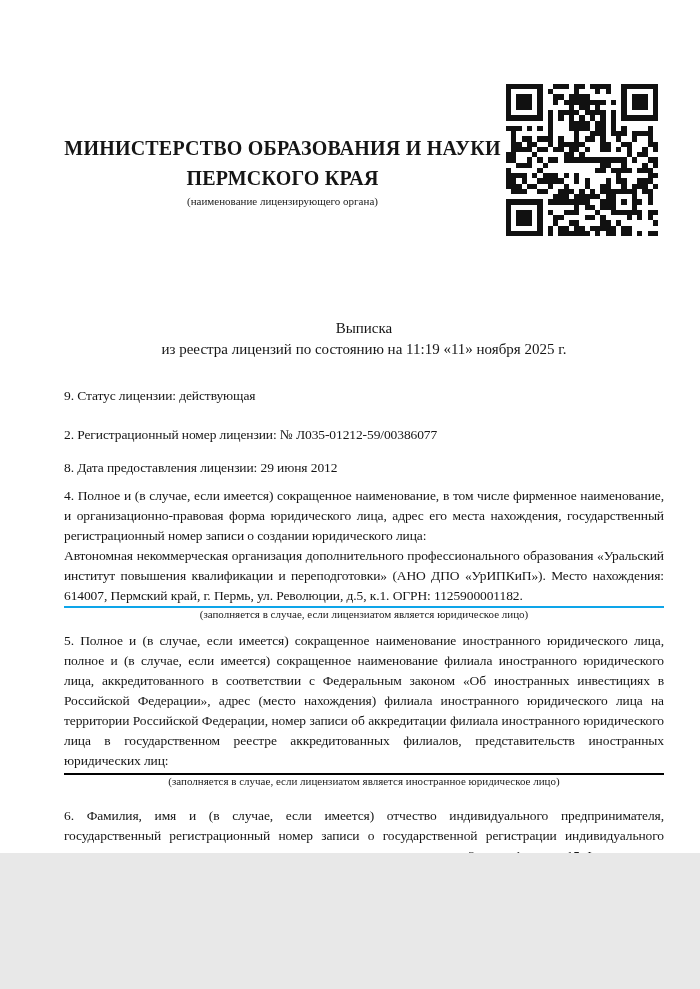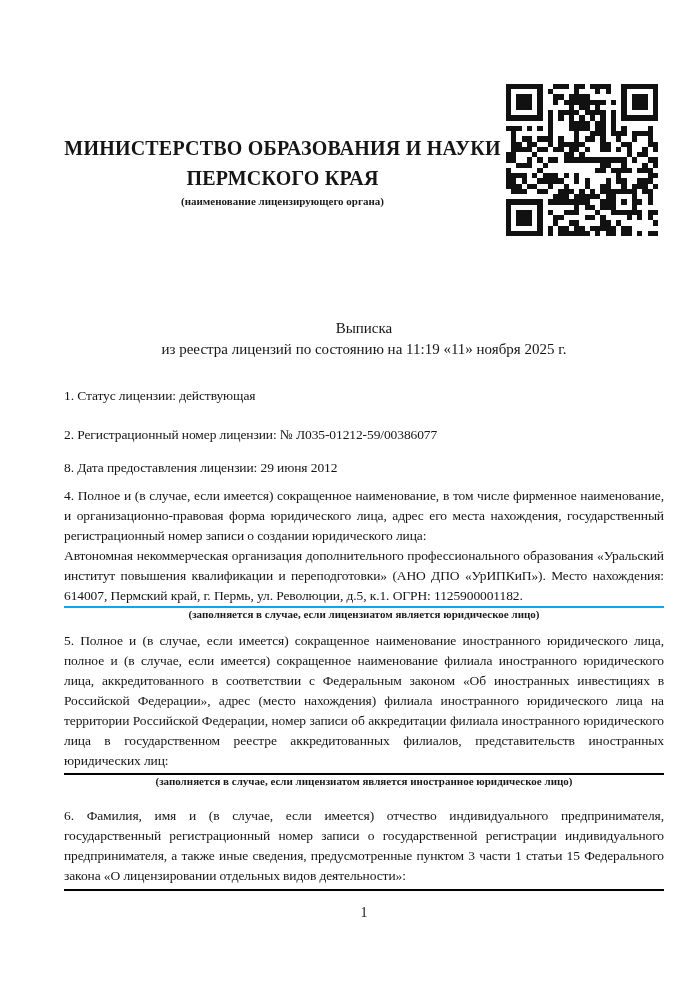--- a/index.html
+++ b/index.html
@@ -1,19 +1,19 @@
 <!DOCTYPE html>
 <html lang="ru"><head>
 <meta charset="utf-8">
 <style>
   html, body { margin: 0; padding: 0; background: #e8e8e8; }
   .page {
     position: relative;
     width: 700px;
-    height: 989px;
+    height: 853px;
     margin: 0 auto;
     background: #ffffff;
     color: #151515;
     font-family: "Liberation Serif", "DejaVu Serif", serif;
     overflow: hidden;
     box-sizing: border-box;
     padding: 0 36px 0 64px;
   }
   .header-row {
     display: flex;
@@ -31,21 +31,20 @@
     font-size: 20px;
     line-height: 30px;
     font-weight: bold;
     letter-spacing: 0.2px;
   }
   .small-caption {
     font-size: 11px;
     line-height: 13px;
     text-align: center;
     color: #1a1a1a;
-    font-weight: bold;
   }
   .ministry .small-caption { margin-top: 2px; }
   .qr-wrap {
     width: 156px;
     height: 156px;
     margin-right: 4px;
     background: #fff;
     box-sizing: border-box;
     padding: 2px;
   }
@@ -538,21 +537,21 @@
           </g>
         </svg>
     </div>
   </div>
 
   <div class="doc-title">
     <div>Выписка</div>
     <div>из реестра лицензий по состоянию на 11:19 «11» ноября 2025 г.</div>
   </div>
 
-  <p class="item mt-i1">1. Статус лицензии: действующая</p>
+  <p class="item mt-i1">9. Статус лицензии: действующая</p>
 
   <p class="item mt-i2">2. Регистрационный номер лицензии: № Л035-01212-59/00386077</p>
 
   <p class="item mt-i3">8. Дата предоставления лицензии: 29 июня 2012</p>
 
   <p class="item just mt-i4">4. Полное и (в случае, если имеется) сокращенное наименование, в том числе фирменное наименование, и организационно-правовая форма юридического лица, адрес его места нахождения, государственный регистрационный номер записи о создании юридического лица:</p>
   <p class="item just filled">Автономная некоммерческая организация дополнительного профессионального образования «Уральский институт повышения квалификации и переподготовки» (АНО ДПО «УрИПКиП»). Место нахождения: 614007, Пермский край, г. Пермь, ул. Революции, д.5, к.1. ОГРН: 1125900001182.</p>
   <div class="small-caption">(заполняется в случае, если лицензиатом является юридическое лицо)</div>
 
   <p class="item just mt-i5">5. Полное и (в случае, если имеется) сокращенное наименование иностранного юридического лица, полное и (в случае, если имеется) сокращенное наименование филиала иностранного юридического лица, аккредитованного в соответствии с Федеральным законом «Об иностранных инвестициях в Российской Федерации», адрес (место нахождения) филиала иностранного юридического лица на территории Российской Федерации, номер записи об аккредитации филиала иностранного юридического лица в государственном реестре аккредитованных филиалов, представительств иностранных юридических лиц:</p>

